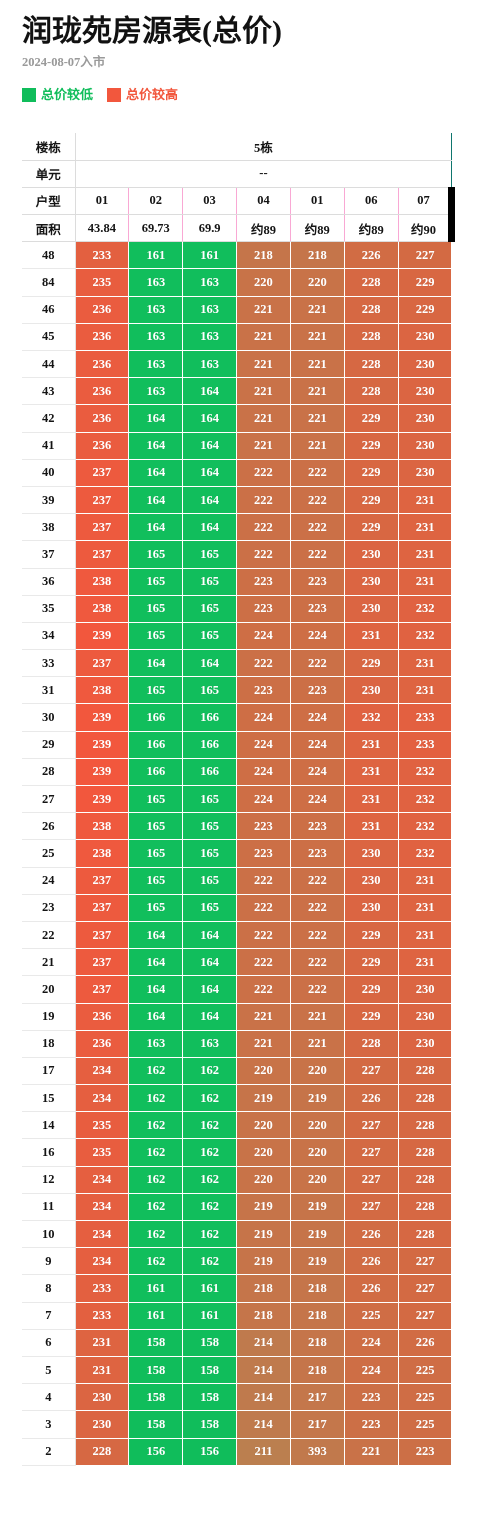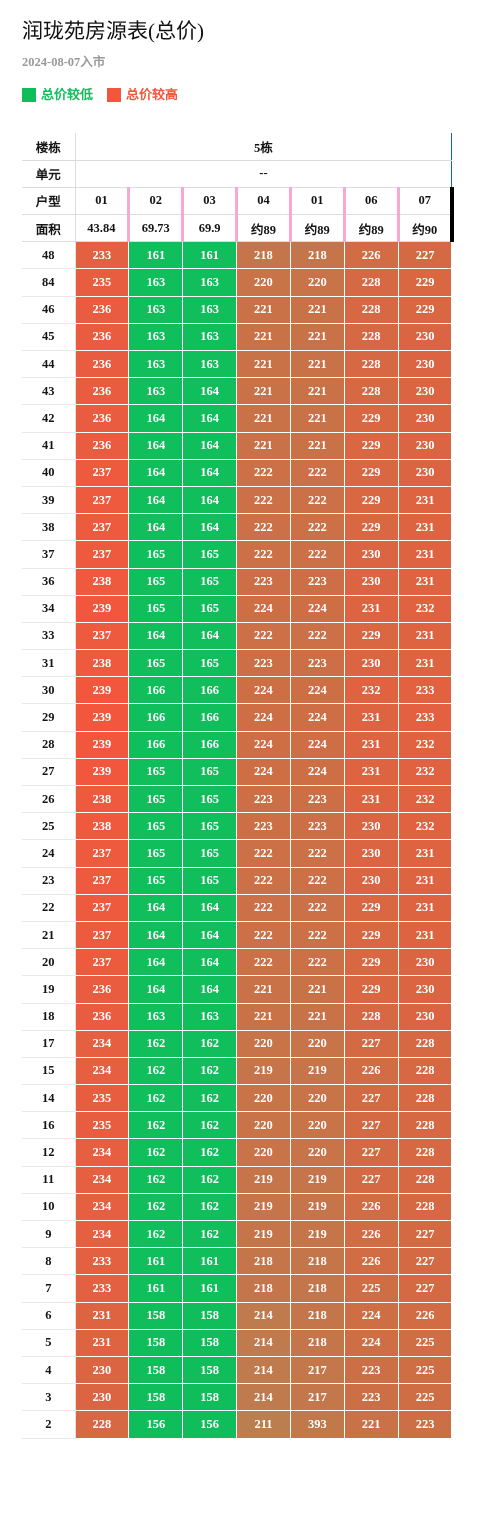--- a/index.html
+++ b/index.html
@@ -20,23 +20,23 @@
     width: 500px;
     height: 1515px;
     box-sizing: border-box;
     padding: 0 22px;
   }
 
   
   .title {
     margin: 0;
     padding-top: 14px;
-    font-size: 21px;
+    font-size: 30px;
     line-height: 34px;
-    font-weight: 400;
+    font-weight: 700;
     letter-spacing: 0px;
     color: #111111;
     font-family: "Liberation Serif", "DejaVu Serif", serif;
   }
   .subtitle {
     margin: 6px 0 0 0;
     font-size: 12.5px;
     line-height: 16px;
     font-weight: 700;
     color: #9a9a9a;
@@ -102,24 +102,24 @@
     font-size: 13px;
   }
   .hdr-left {
     background: #ffffff;
     color: #141414;
     border-bottom: 1px solid #dcdcdc;
     border-right: 1px solid #dcdcdc;
     font-size: 13px;
   }
   .hdr-cell.sep {
-    border-right: 3px solid #f9a8d4;
+    border-right: 1px solid #f9a8d4;
   }
   .hdr-cell.last {
-    border-right: 4px solid #000000;
+    border-right: 7px solid #000000;
   }
   .hdr-span {
     border-right: 1px solid #0f766e;
   }
 
   
   .row-label {
     background: #ffffff;
     color: #141414;
     border-bottom: 1px solid #e9e9e9;
@@ -323,20 +323,30 @@
             <th class="row-label">36</th>
             <td class="cell" style="background: rgb(239, 89, 62);">238</td>
             <td class="cell" style="background: rgb(17, 190, 92);">165</td>
             <td class="cell" style="background: rgb(17, 190, 92);">165</td>
             <td class="cell" style="background: rgb(204, 111, 70);">223</td>
             <td class="cell" style="background: rgb(204, 111, 70);">223</td>
             <td class="cell" style="background: rgb(219, 101, 66);">230</td>
             <td class="cell" style="background: rgb(222, 100, 65);">231</td>
           </tr>
           <tr>
+            <th class="row-label">35</th>
+            <td class="cell" style="background: rgb(239, 89, 62);">238</td>
+            <td class="cell" style="background: rgb(17, 190, 92);">165</td>
+            <td class="cell" style="background: rgb(17, 190, 92);">165</td>
+            <td class="cell" style="background: rgb(204, 111, 70);">223</td>
+            <td class="cell" style="background: rgb(204, 111, 70);">223</td>
+            <td class="cell" style="background: rgb(219, 101, 66);">230</td>
+            <td class="cell" style="background: rgb(224, 98, 65);">232</td>
+          </tr>
+          <tr>
             <th class="row-label">34</th>
             <td class="cell" style="background: rgb(242, 87, 61);">239</td>
             <td class="cell" style="background: rgb(17, 190, 92);">165</td>
             <td class="cell" style="background: rgb(17, 190, 92);">165</td>
             <td class="cell" style="background: rgb(206, 110, 69);">224</td>
             <td class="cell" style="background: rgb(206, 110, 69);">224</td>
             <td class="cell" style="background: rgb(222, 100, 65);">231</td>
             <td class="cell" style="background: rgb(224, 98, 65);">232</td>
           </tr>
           <tr>

